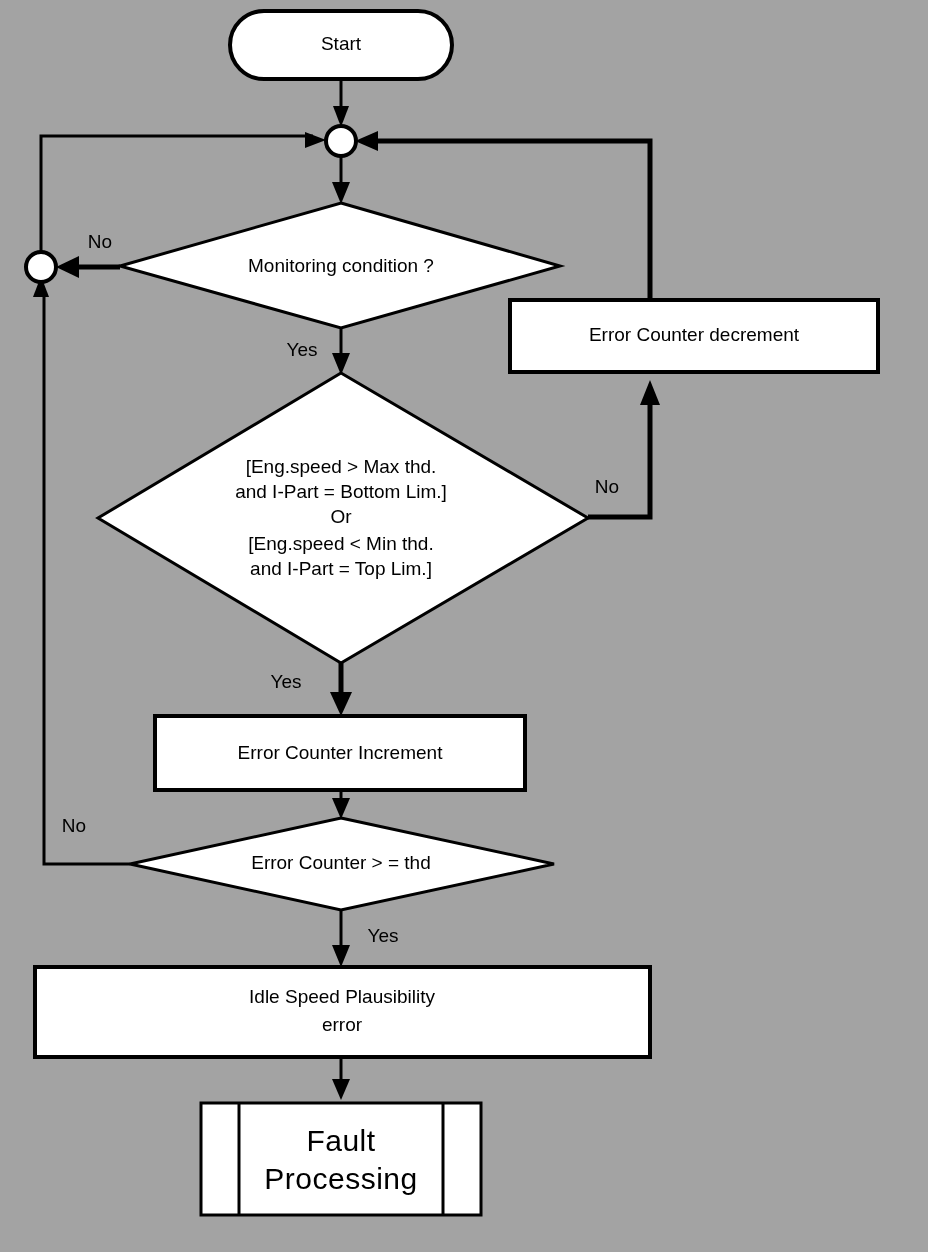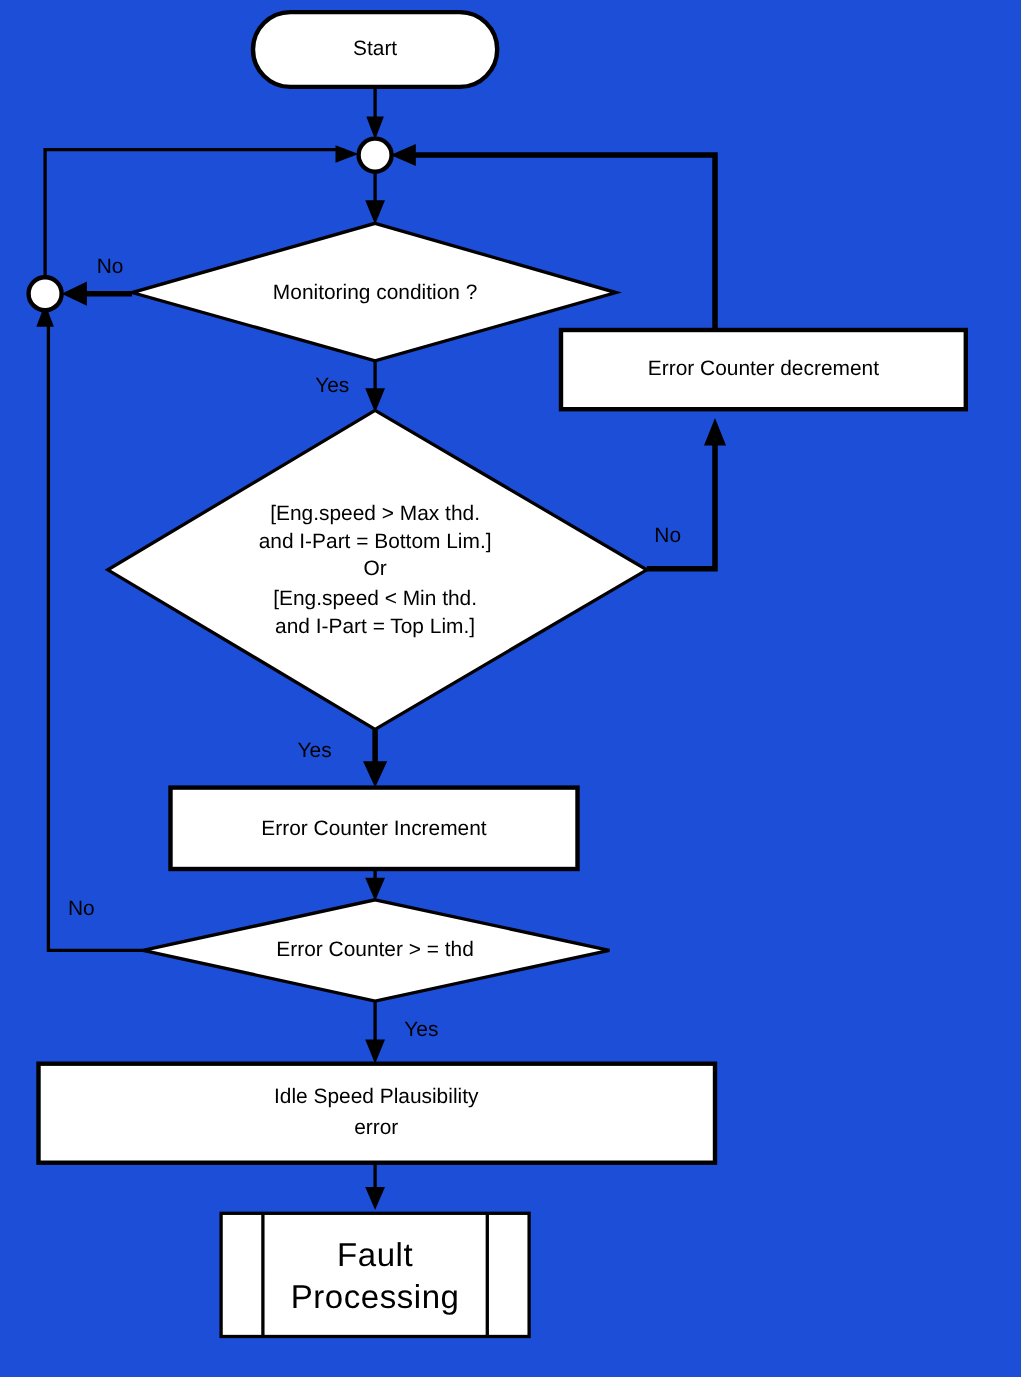--- a/index.html
+++ b/index.html
@@ -4,21 +4,21 @@
 <style>
   html, body {
     margin: 0;
     padding: 0;
     background: #ffffff;
   }
   #canvas {
     position: relative;
     width: 928px;
     height: 1252px;
-    background: #1d4ed8;
+    background: #a3a3a3;
     font-family: "Liberation Sans", sans-serif;
   }
   svg.flow {
     display: block;
     width: 928px;
     height: 1252px;
   }
   .shape {
     fill: #ffffff;
     stroke: #000000;

